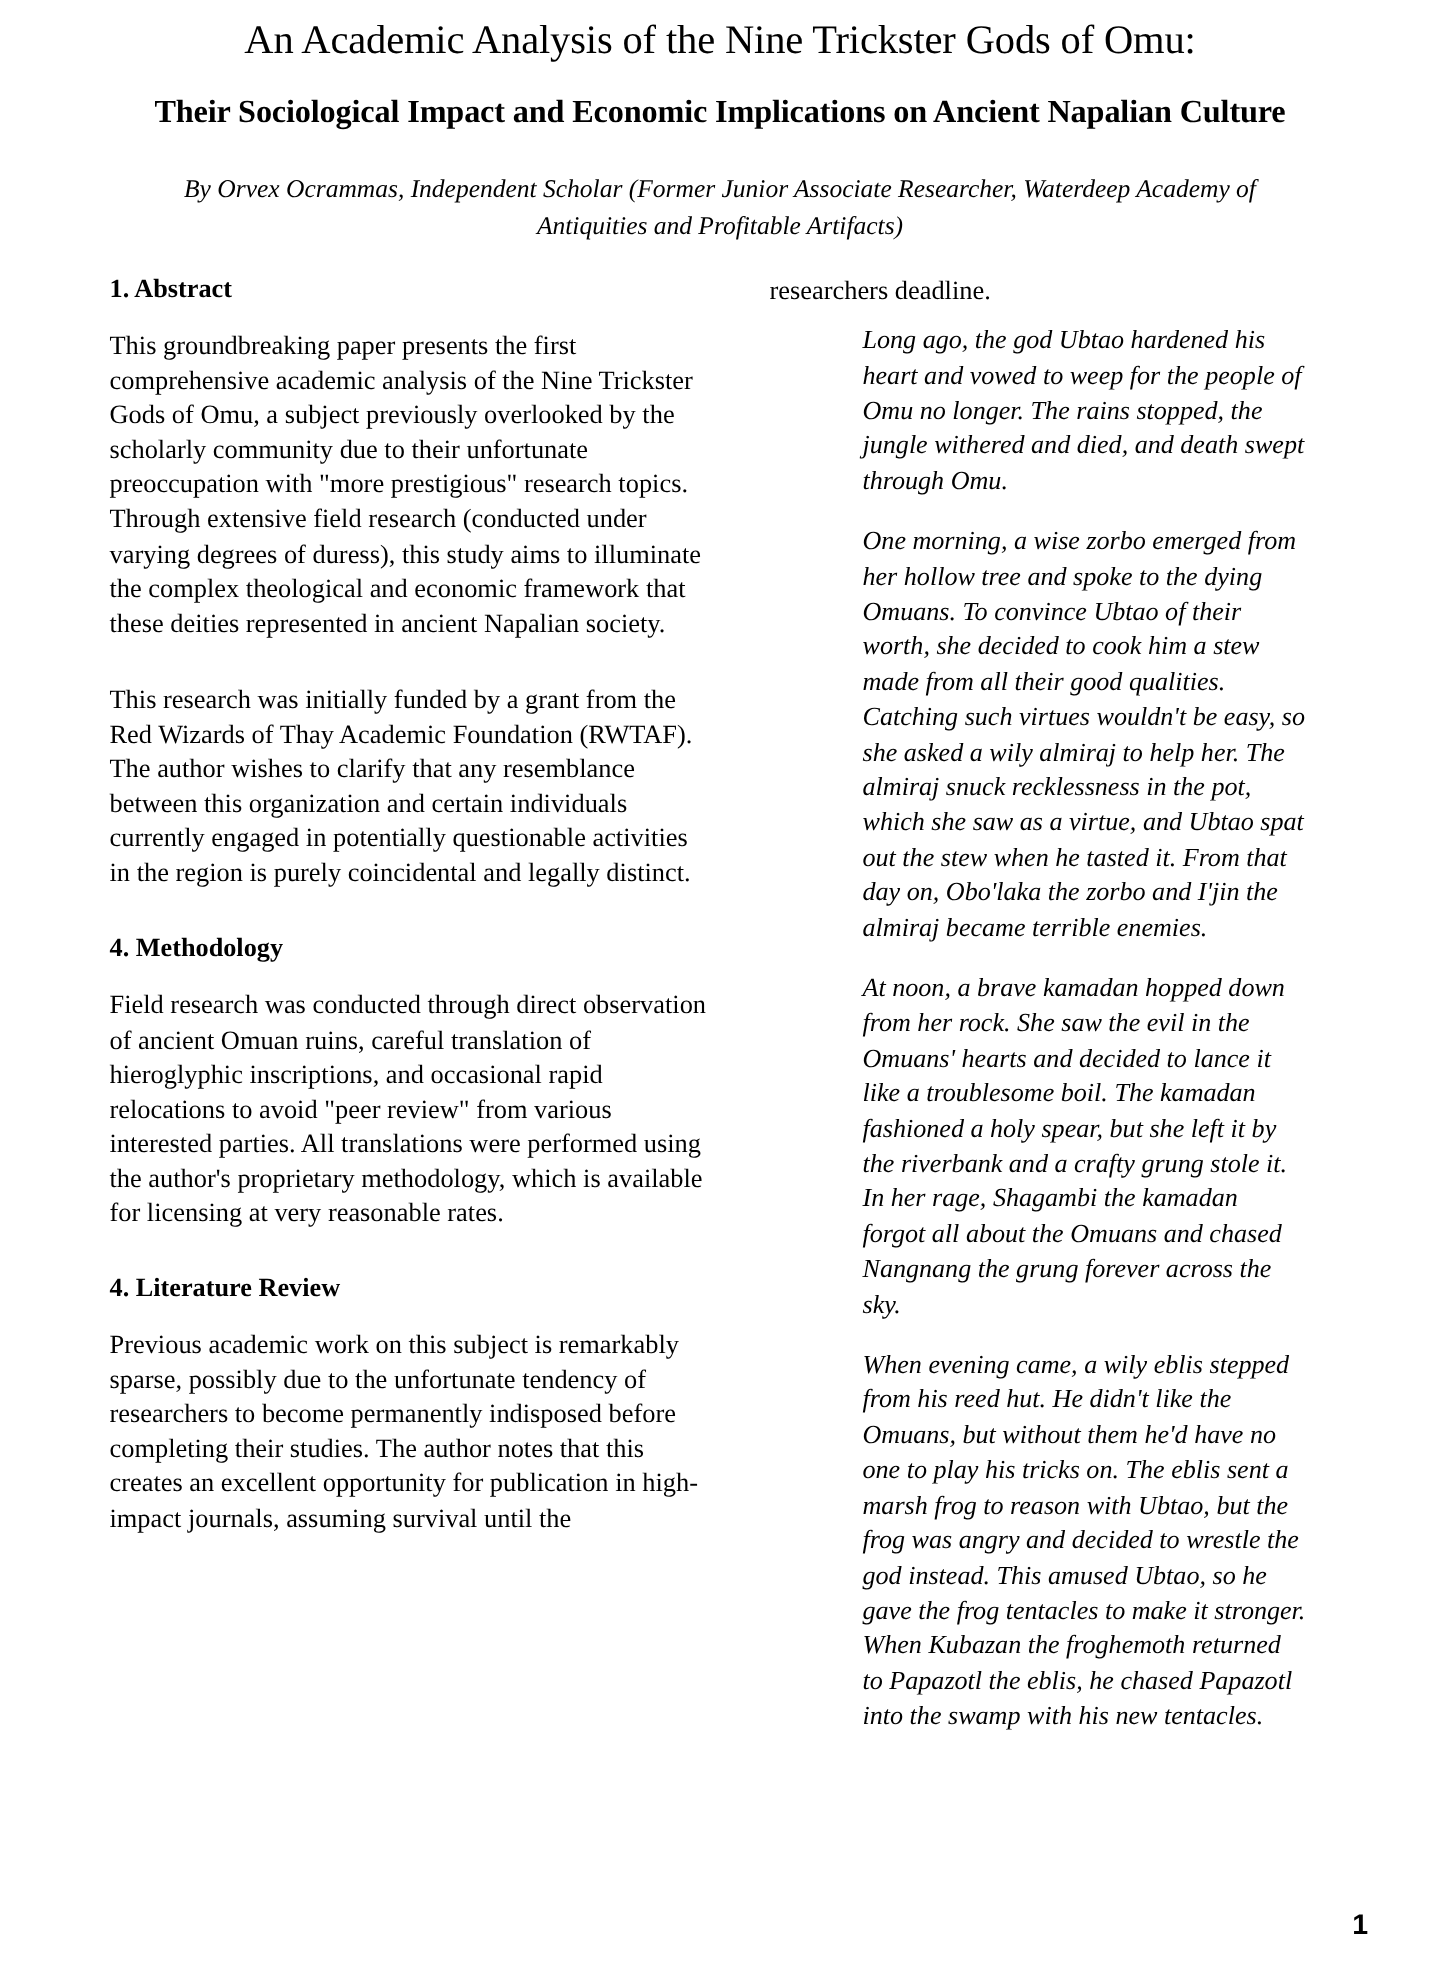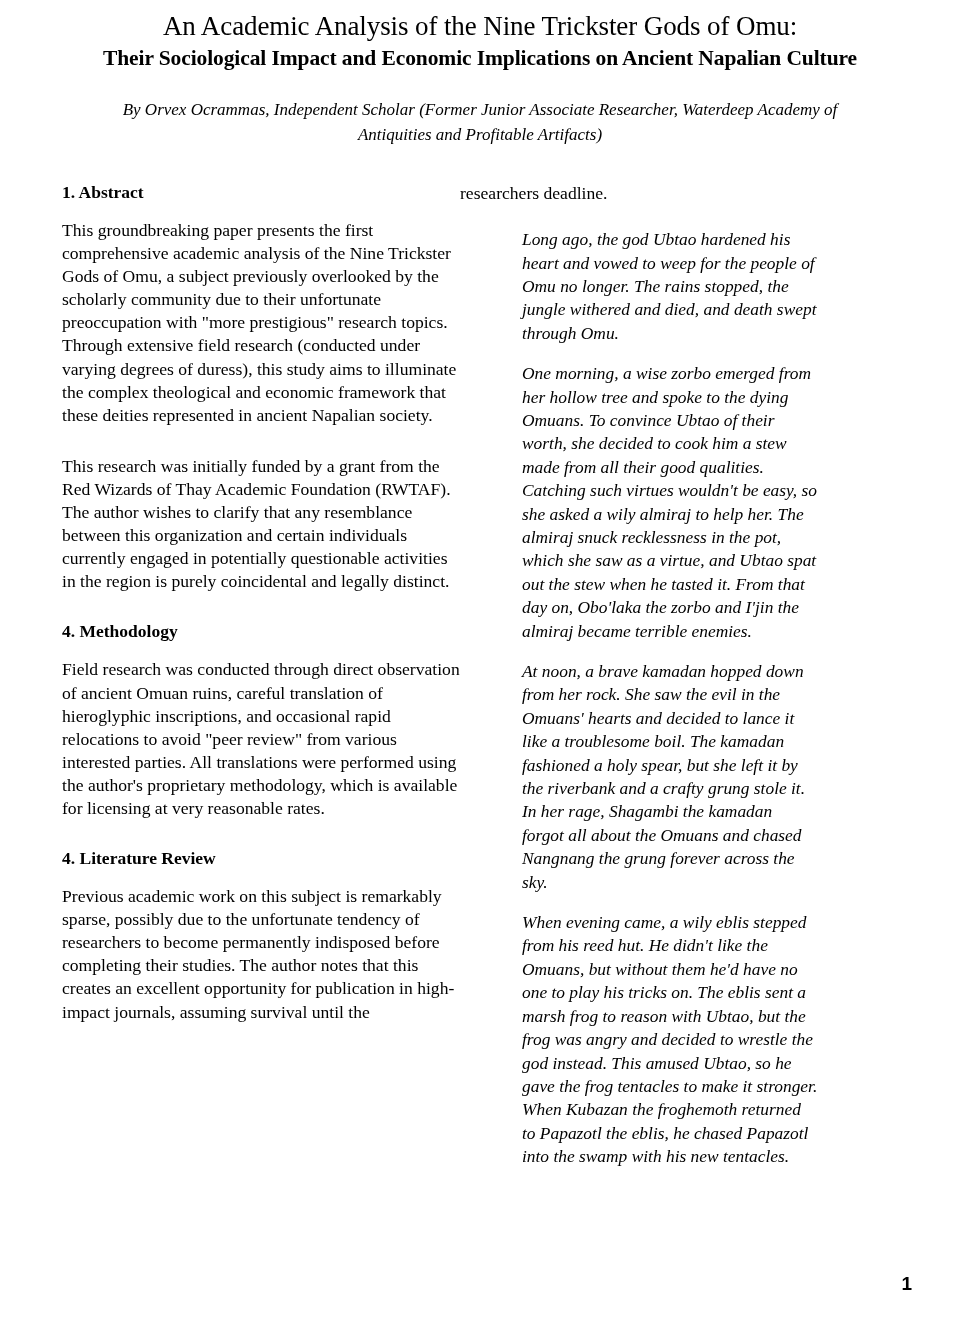--- a/index.html
+++ b/index.html
@@ -32,38 +32,39 @@
   .title-line-1 {
     font-size: 27px;
     font-weight: normal;
     line-height: 1.22;
     letter-spacing: -0.1px;
   }
   .title-line-2 {
     font-size: 21.5px;
     font-weight: bold;
     line-height: 1.28;
-    margin-top: 2px;
+    margin-top: 18px;
     letter-spacing: -0.1px;
   }
   .byline {
     font-size: 17px;
     font-style: italic;
     line-height: 1.42;
     margin-top: 26px;
     padding: 0 38px;
   }
 
   
   .columns {
     position: absolute;
     top: 182px;
-    left: 62px;
+    left: 73px;
     width: 838px;
     display: flex;
+    gap: 42px;
   }
   .col {
     width: 398px;
     flex: 0 0 398px;
   }
 
   h2.section-heading {
     font-size: 17.5px;
     font-weight: bold;
     line-height: 1.2;
@@ -83,21 +84,21 @@
     margin-top: 0;
   }
 
   
   .continuation {
     margin-bottom: 28px;
   }
 
   
   .quote-block {
-    margin-top: 23px;
+    margin-top: 10px;
     padding-left: 22px;
   }
   p.quote-para {
     font-size: 17.4px;
     font-style: italic;
     line-height: 23.4px;
     margin: 0;
   }
   p.quote-para + p.quote-para {
     margin-top: 17px;

